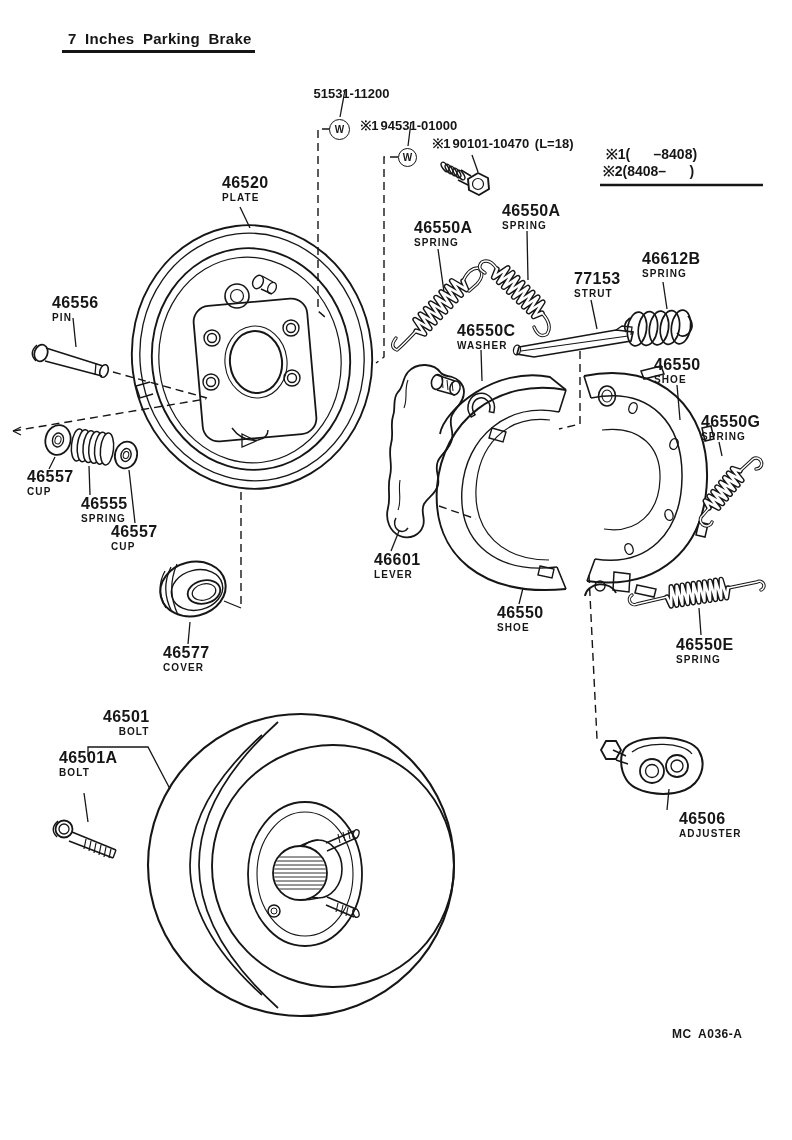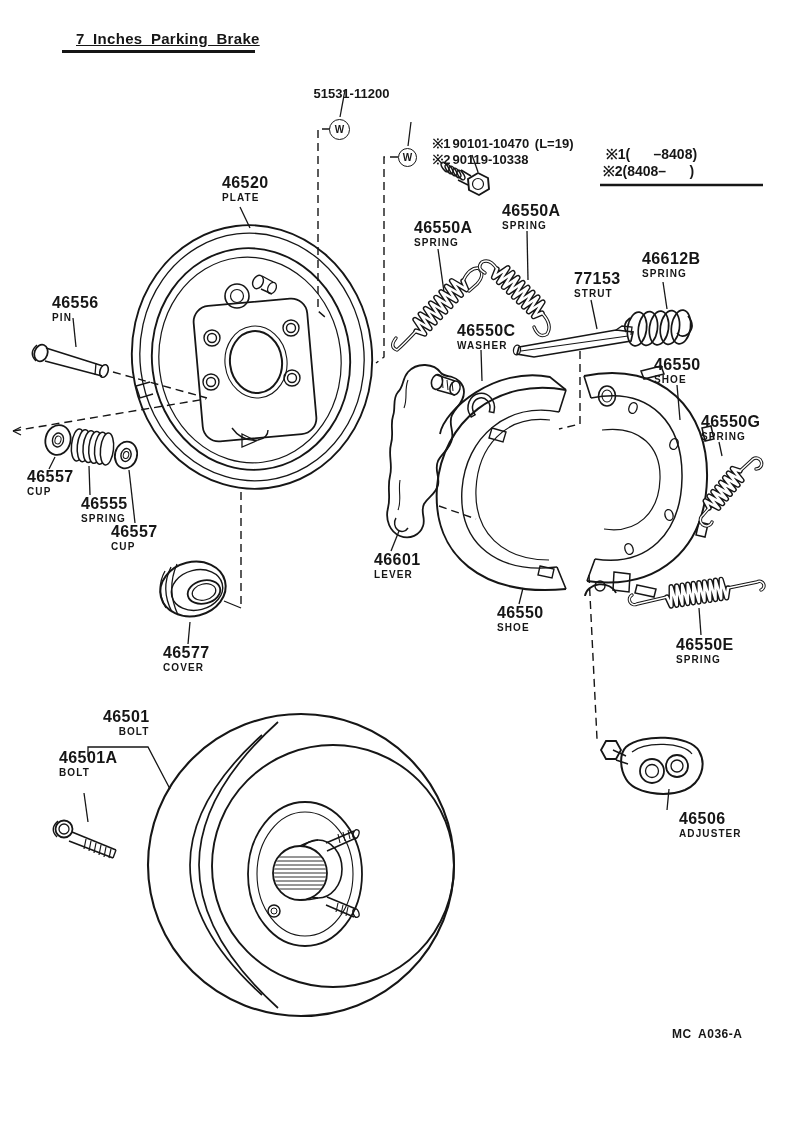--- a/index.html
+++ b/index.html
@@ -6,22 +6,22 @@
   #page{position:relative;width:792px;height:1140px;background:#fff;overflow:hidden;
         font-family:"Liberation Sans",sans-serif;color:#161616;}
   #art{position:absolute;left:0;top:0;}
   .pl{position:absolute;line-height:1;}
   .pnum{font:700 16px/1 "Liberation Sans",sans-serif;letter-spacing:.4px;}
   .pname{font:700 10px/1 "Liberation Sans",sans-serif;letter-spacing:1.1px;margin-top:2px;}
   .ann{position:absolute;font:700 13px/1 "Liberation Sans",sans-serif;white-space:pre;}
   .ann span{margin-right:2px;}
   .legend-line{position:absolute;font:700 14px/1 "Liberation Sans",sans-serif;white-space:pre;}
   .rule{position:absolute;background:#161616;}
-  .title{position:absolute;left:76px;top:30px;font:700 15px/1.2 "Liberation Sans",sans-serif;
-         letter-spacing:.3px;word-spacing:4px;text-decoration:underline;}
+  .title{position:absolute;left:68px;top:30px;font:700 15px/1.2 "Liberation Sans",sans-serif;
+         letter-spacing:.3px;word-spacing:4px;}
   .wicon{position:absolute;border:1.7px solid #161616;border-radius:50%;
          display:flex;align-items:center;justify-content:center;
          font:700 10px "Liberation Sans",sans-serif;background:#fff;}
   .footer{position:absolute;left:672px;top:1028px;font:700 12px/1 "Liberation Sans",sans-serif;
           letter-spacing:.5px;word-spacing:3px;}
 </style>
 </head>
 <body>
 
 <div id="page">
@@ -295,25 +295,25 @@
         <path d="M728,588 L757,582 M757,582 a4.5,4.5 0 1 1 4,8" fill="none" stroke="#fff" stroke-width="1.5" stroke-linejoin="round" stroke-linecap="round"></path>
       </g>
   </svg>
 
   <div class="title">7 Inches Parking Brake</div>
   <div class="rule" style="left:62px;top:50px;width:193px;height:2.5px;"></div>
 
   <div class="ann" style="left:299px;top:74px;">
     <span>51531-11200</span>
   </div>
+  <div class="ann" style="left:346px;top:106px;">
+    <span>※1</span><span>94531-01000</span>
+  </div>
   <div class="ann" style="left:418px;top:124px;">
-    <span>※1</span><span>90101-10470</span> <span>(L=19)</span>
-  </div>
-  <div class="ann" style="left:418px;top:140px;">
-    <span>※2</span><span>90119-10338</span>
+    <span>※1</span><span>90101-10470</span> <span>(L=18)</span>
   </div>
 
   <div class="wicon" style="left:329px;top:119px;width:19px;height:19px;">
     <span>W</span>
   </div>
   <div class="wicon" style="left:398px;top:148px;width:17px;height:17px;">
     <span>W</span>
   </div>
 
   <div class="legend-line" style="left:606px;top:147px;"><span>※1</span><span>(      –8408)</span></div>

